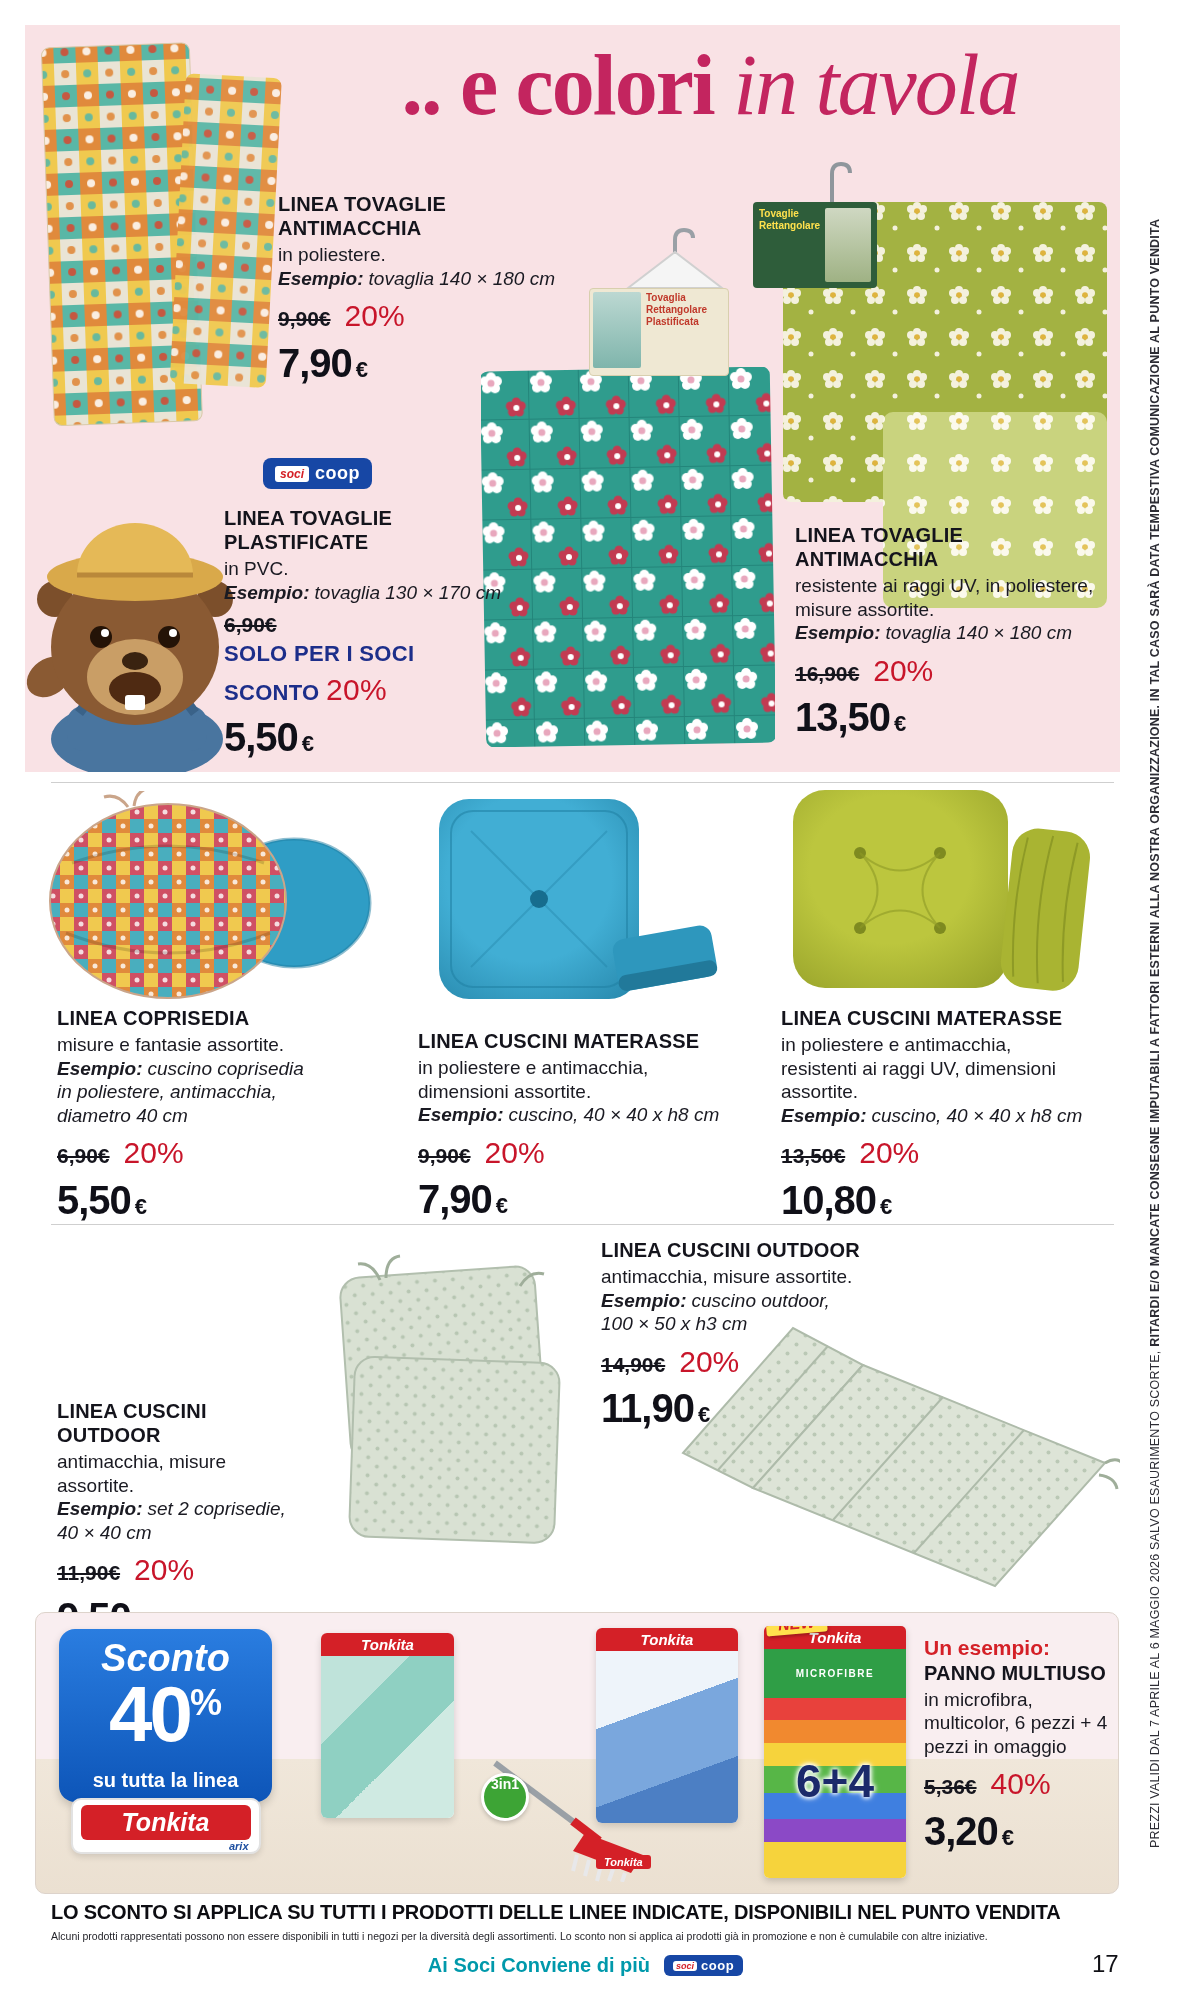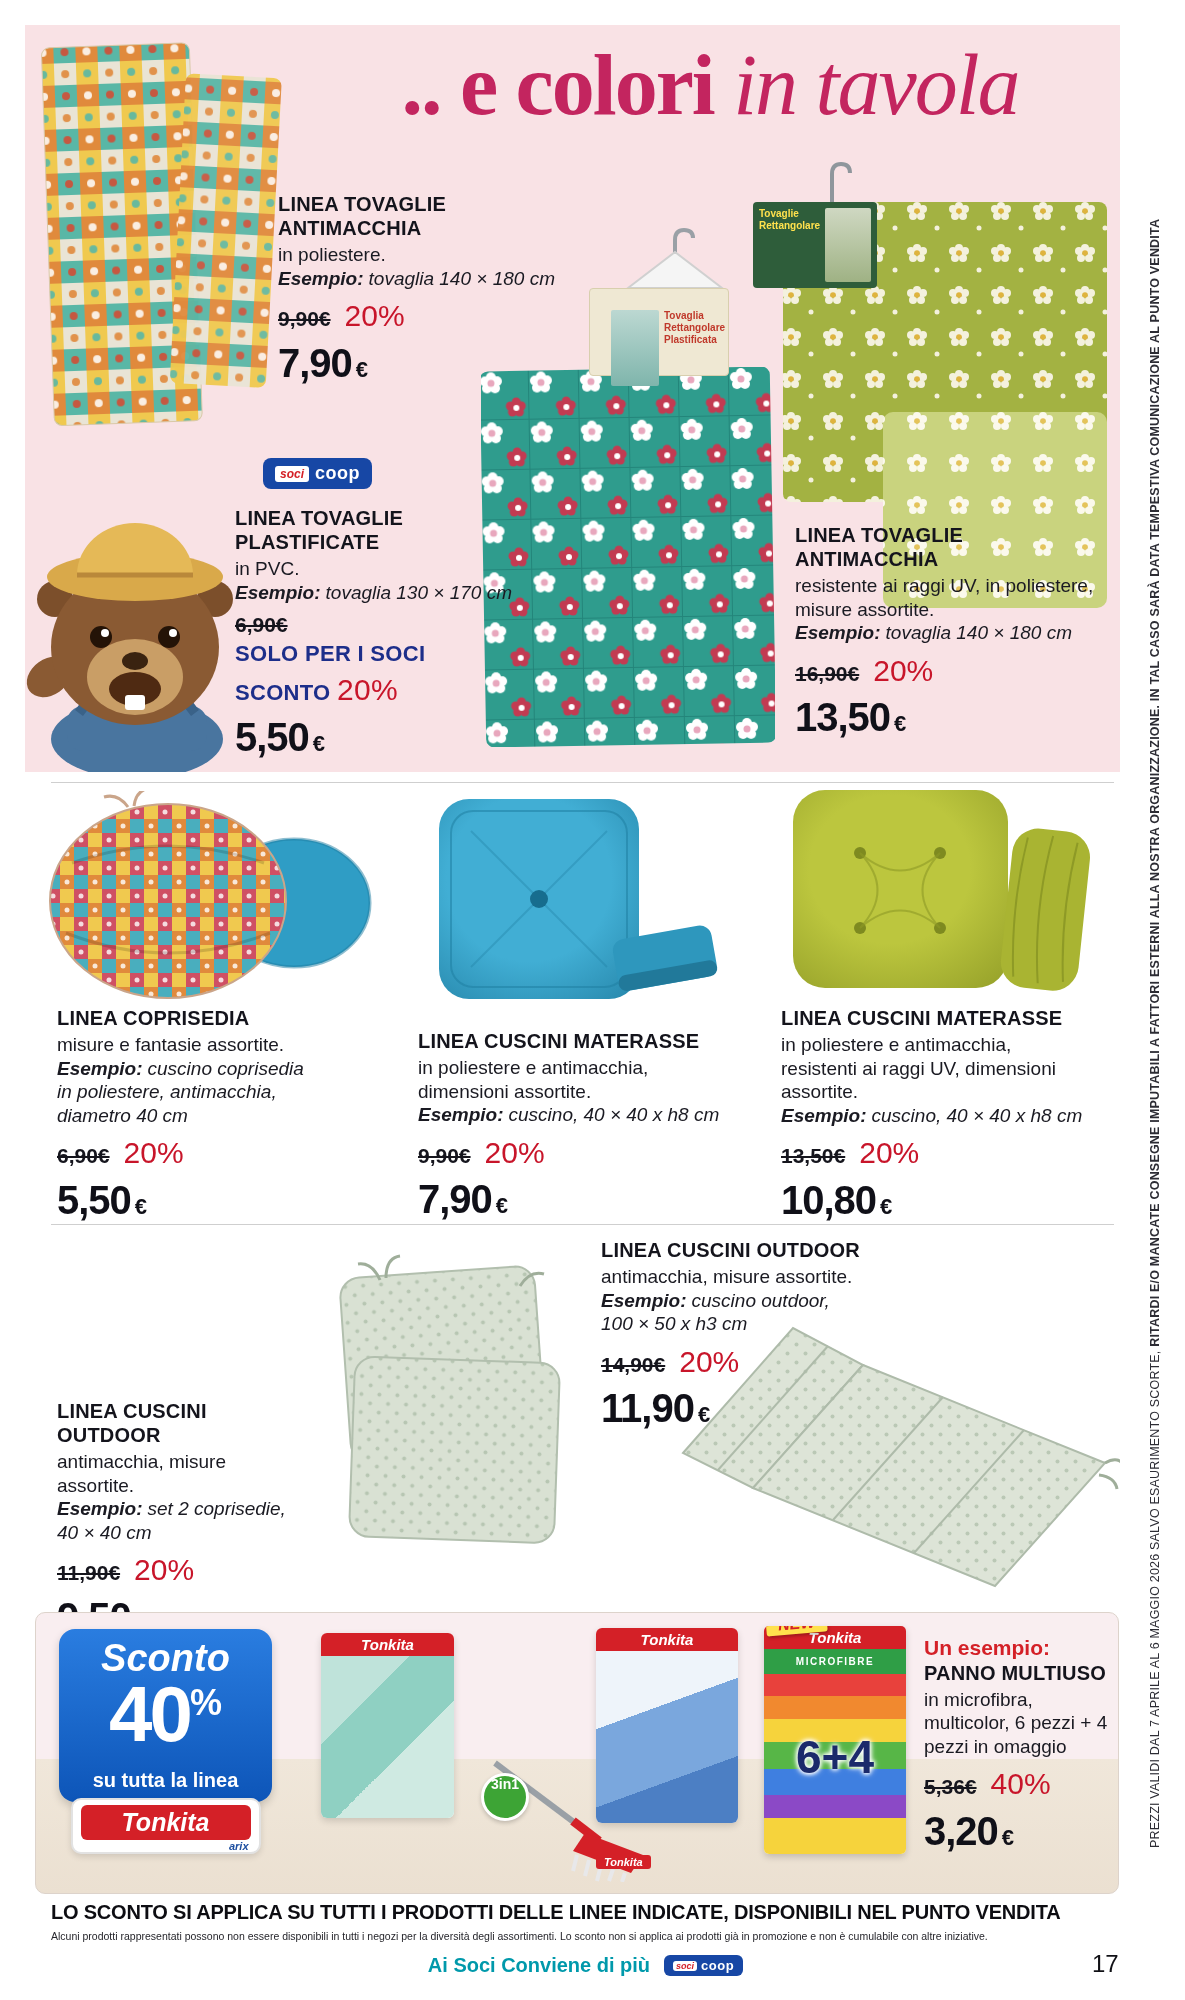--- a/index.html
+++ b/index.html
@@ -22,21 +22,21 @@
   .old{font-size:21px;font-weight:bold;text-decoration:line-through;text-decoration-thickness:2px;color:#15151d}
   .disc{font-size:30px;font-weight:normal;color:#c8152a}
   .bigprice{font-size:40px;font-weight:bold;letter-spacing:-1px;margin-top:4px;color:#101018}
   .euro{font-size:22px;letter-spacing:0;margin-left:4px;font-weight:bold}
   .navy{color:#1d2e8a;font-weight:bold;font-size:22px;line-height:1.3;letter-spacing:.3px;margin-top:2px}
   .hr{height:1px;background:#cfcfcf}
   
   .coop-logo{display:inline-flex;align-items:center;gap:6px;background:#1747a5;border-radius:8px;padding:5px 12px}
   .soci-chip{background:#fff;color:#d42027;font-weight:bold;font-size:12px;border-radius:3px;padding:1px 5px;font-style:italic}
   .coop-word{color:#fff;font-weight:bold;font-size:18px;letter-spacing:.5px}
-  .teal-card{background:#efe8d3;border:1px solid #d8cfae;border-radius:4px;padding:21px;display:flex;gap:5px}
+  .teal-card{background:#efe8d3;border:1px solid #d8cfae;border-radius:4px;padding:3px;display:flex;gap:5px}
   .card-photo{width:48px;height:76px;background:linear-gradient(#bcd8d2,#7fb5ac);border-radius:2px;flex:none}
   .card-text{font-size:10px;color:#c0392b;font-weight:bold;line-height:1.2}
   .green-card{background:#2e5d3a;border-radius:4px;padding:6px;display:flex;gap:5px}
   .gc-text{font-size:10px;color:#ffe14d;font-weight:bold;line-height:1.2}
   .gc-photo{flex:1;background:linear-gradient(#cfd8c2,#9fb284);border-radius:2px}
   
   .banner{left:35px;top:1612px;width:1084px;height:282px;border:1px solid #ddd3cb;border-radius:10px;background:linear-gradient(180deg,#f9eef0 0%,#f9eef0 52%,#f0e7da 52%,#ebe0d1 100%);overflow:visible}
   .badge{left:23px;top:16px;width:213px;text-align:center}
   .badge-blue{background:linear-gradient(180deg,#2a7de0,#0d55b8);border-radius:16px;color:#fff;text-align:center;padding:10px 6px 10px;box-shadow:0 4px 8px rgba(0,0,0,.18)}
   .badge-sconto{font-size:38px;font-weight:bold;font-style:italic;line-height:1}
@@ -44,21 +44,21 @@
   .badge-40 .pct{font-size:36px;vertical-align:26px;letter-spacing:0}
   .badge-line{font-size:20px;font-weight:bold;margin-top:18px}
   .tk-box{width:190px;margin:-4px auto 0;background:#fff;border:2px solid #e2e2e2;border-radius:10px;padding:5px 8px 12px;position:relative;text-align:center;box-shadow:0 3px 6px rgba(0,0,0,.12)}
   .tk-red{background:#d42027;border-radius:6px;color:#fff;font-style:italic;font-weight:bold;font-size:25px;padding:3px 0}
   .tk-sub{position:absolute;right:10px;bottom:0;color:#1d4fa0;font-size:11px;font-weight:bold;font-style:italic}
   .pack{border-radius:6px;overflow:hidden;box-shadow:0 3px 7px rgba(0,0,0,.15);background:#fff}
   .pack-head{background:#d42027;color:#fff;font-style:italic;font-weight:bold;text-align:center;font-size:15px;padding:3px 0}
   .pack1-body{height:162px;background:linear-gradient(135deg,#bfe3da 0 30%,#8fd0c2 30% 60%,#cfeae2 60%)}
   .pack2-body{height:172px;background:linear-gradient(160deg,#eef4fa 0 35%,#7aa7dd 35% 70%,#4c7fc4 70%)}
   .mf{border-radius:5px;overflow:hidden;box-shadow:0 3px 7px rgba(0,0,0,.18);position:relative;background:#fff}
-  .mf-band{background:#2f9e46;color:#fff;font-size:10px;font-weight:bold;text-align:center;letter-spacing:1.5px;padding:7px 0}
+  .mf-band{background:#2f9e46;color:#fff;font-size:10px;font-weight:bold;text-align:center;letter-spacing:1.5px;padding:19px 0}
   .mf-stripes{height:166px;background:linear-gradient(180deg,#e8413c 0 13%,#f1892f 13% 27%,#f6d33c 27% 41%,#57b647 41% 57%,#3f7fe0 57% 73%,#8b49c6 73% 87%,#f6d33c 87% 100%);position:relative}
   .mf-64{position:absolute;inset:0;display:flex;align-items:center;justify-content:center;font-size:46px;font-weight:bold;color:#1b2a6b;text-shadow:0 0 4px #fff,0 0 5px #fff,0 0 7px #fff}
   .new-flag{position:absolute;top:-12px;left:2px;background:#ffe14d;color:#d42027;font-weight:bold;font-style:italic;font-size:16px;padding:1px 12px;transform:rotate(-5deg);border-radius:3px;box-shadow:1px 2px 3px rgba(0,0,0,.25);z-index:3}
   .mop-badge{width:48px;height:48px;border-radius:50%;background:#3da435;border:3px solid #fff;color:#fff;font-weight:bold;font-size:14px;display:flex;align-items:flex-start;justify-content:center;box-shadow:0 2px 4px rgba(0,0,0,.2)}
   .mop-brand{background:#d42027;color:#fff;font-style:italic;font-weight:bold;font-size:11px;padding:1px 8px;border-radius:3px}
   .red-label{color:#d42027;font-weight:bold;font-size:21px}
   
   .disc-bold{left:51px;top:1901px;width:1069px;font-size:20px;font-weight:bold;letter-spacing:-.2px;color:#0d0d12;white-space:nowrap}
   .disc-small{left:51px;top:1930px;width:1069px;font-size:10.5px;color:#26262c;white-space:nowrap;overflow:hidden}
   .footer-row{left:51px;top:1954px;width:1069px;display:flex;justify-content:center;align-items:center;gap:14px;color:#0099ab;font-weight:bold}
@@ -206,21 +206,21 @@
     <span class="old">9,90€</span>
     <span class="disc">20%</span>
   </div>
   <div class="bigprice"><span>7,90</span><span class="euro">€</span></div>
 </div>
 
 <div class="abs coop-logo" style="left:263px;top:458px">
   <span class="soci-chip">soci</span>
   <span class="coop-word">coop</span>
 </div>
-<div class="abs pblock" style="left:235px;top:506px;width:291px">
+<div class="abs pblock" style="left:224px;top:506px;width:291px">
   <div class="ptitle tw2">LINEA TOVAGLIE PLASTIFICATE</div>
   <div class="pdesc">in PVC.</div>
   <div class="ex"><span class="exb">Esempio:</span><span>tovaglia 130 × 170 cm</span></div>
   <div class="priceline">
     <span class="old">6,90€</span>
   </div>
   <div class="navy">SOLO PER I SOCI</div>
   <div class="navy"><span>SCONTO</span> <span class="disc">20%</span></div>
   <div class="bigprice"><span>5,50</span><span class="euro">€</span></div>
 </div>

